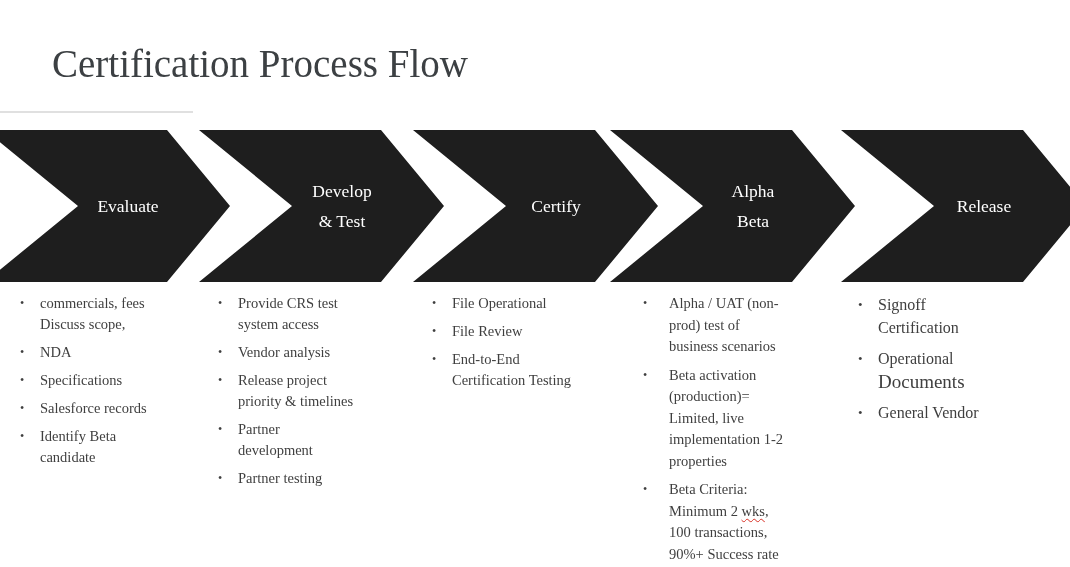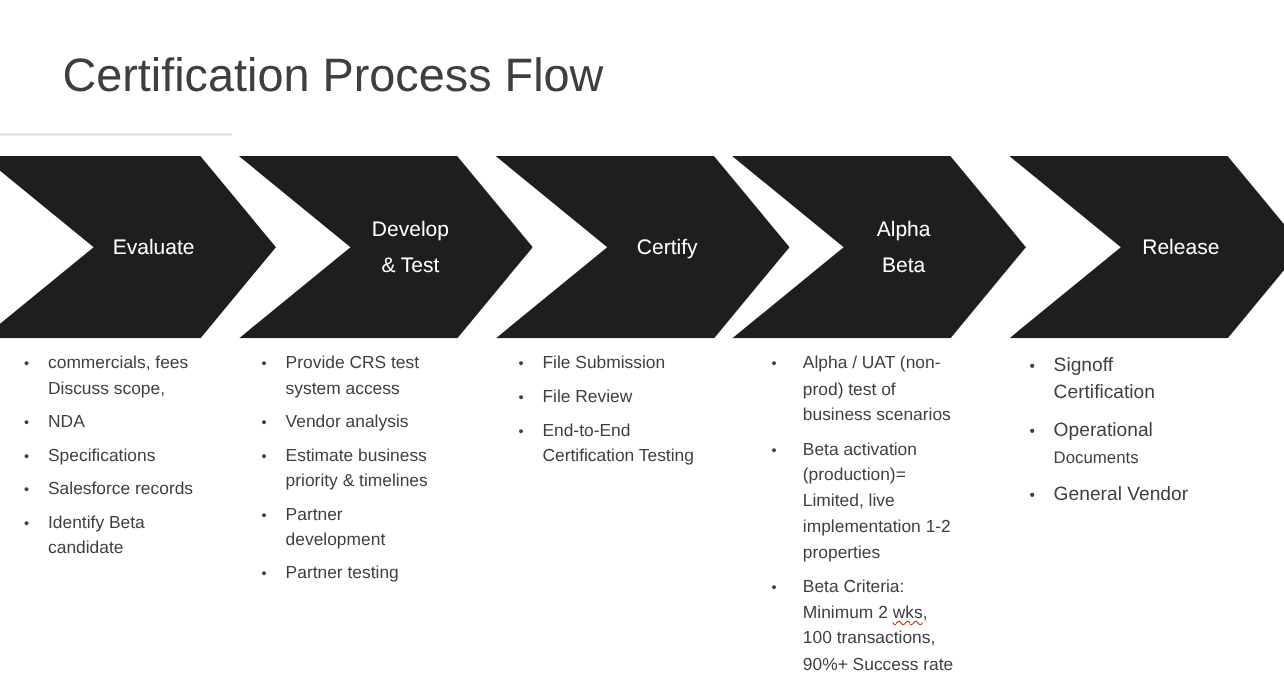--- a/index.html
+++ b/index.html
@@ -2,21 +2,21 @@
 <html style="--background: #ffffff; --arrow_fill: #1e1e1e; --arrow_text: #ffffff; --title_text: #3c4043; --body_text: #3f3f3f; --divider: #e0e0e0; --spellcheck_underline: #d93025;"><head>
 <meta charset="utf-8">
 <style>
   html, body { margin: 0; padding: 0; background: #ffffff; }
   .slide {
     position: relative;
     width: 1070px;
     height: 567px;
     background: var(--background, #ffffff);
     overflow: hidden;
-    font-family: Liberation Sans, sans-serif;
+    font-family: Liberation Serif, serif;
   }
 
   
   .title {
     position: absolute;
     left: 52px;
     top: 44px;
     margin: 0;
     font-size: 39px;
     font-weight: 400;
@@ -88,21 +88,21 @@
   .col.col1 { left: 16px; }
   .col.col2 { left: 214px; }
   .col.col3 { left: 428px; }
   .col.col4 { left: 639px; }
   .col.col5 { left: 854px; width: 180px; }
 
   .col.col4 li { grid-template-columns: 30px 1fr; line-height: 21.5px; }
 
   .col.col5 li { font-size: 16px; line-height: 23px; margin-bottom: 8px; }
   .col.col5 .dot { font-size: 13px; line-height: 23px; }
-  .col.col5 .line.sm { font-size: 14px; }
+  .col.col5 .line.sm { font-size: 19px; }
 
   
   .squiggle {
     text-decoration: underline;
     text-decoration-style: wavy;
     text-decoration-color: var(--spellcheck_underline, #d93025);
     text-decoration-thickness: 1px;
     text-underline-offset: 2px;
   }
 </style>
@@ -190,21 +190,21 @@
       </li>
       <li>
         <span class="dot">•</span>
         <span class="content">
           <span class="line">Vendor analysis</span>
         </span>
       </li>
       <li>
         <span class="dot">•</span>
         <span class="content">
-          <span class="line">Estimate business</span>
+          <span class="line">Release project</span>
           <span class="line">priority &amp; timelines</span>
         </span>
       </li>
       <li>
         <span class="dot">•</span>
         <span class="content">
           <span class="line">Partner</span>
           <span class="line">development</span>
         </span>
       </li>
@@ -215,21 +215,21 @@
         </span>
       </li>
     </ul>
   </div>
 
   <div class="col col3">
     <ul>
       <li>
         <span class="dot">•</span>
         <span class="content">
-          <span class="line">File Submission</span>
+          <span class="line">File Operational</span>
         </span>
       </li>
       <li>
         <span class="dot">•</span>
         <span class="content">
           <span class="line">File Review</span>
         </span>
       </li>
       <li>
         <span class="dot">•</span>

